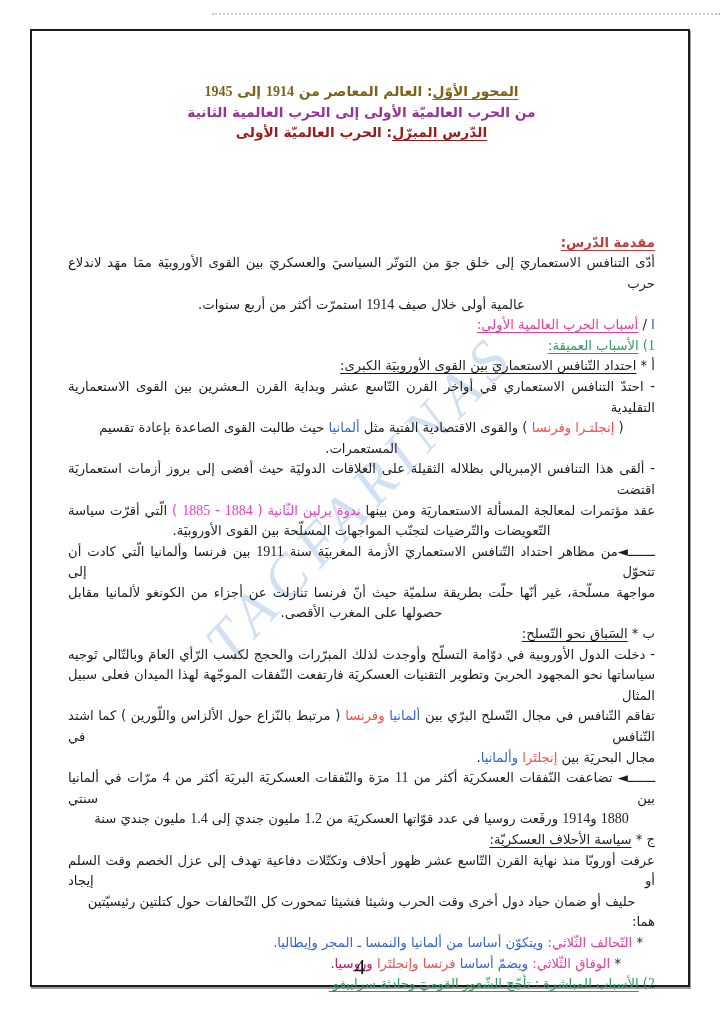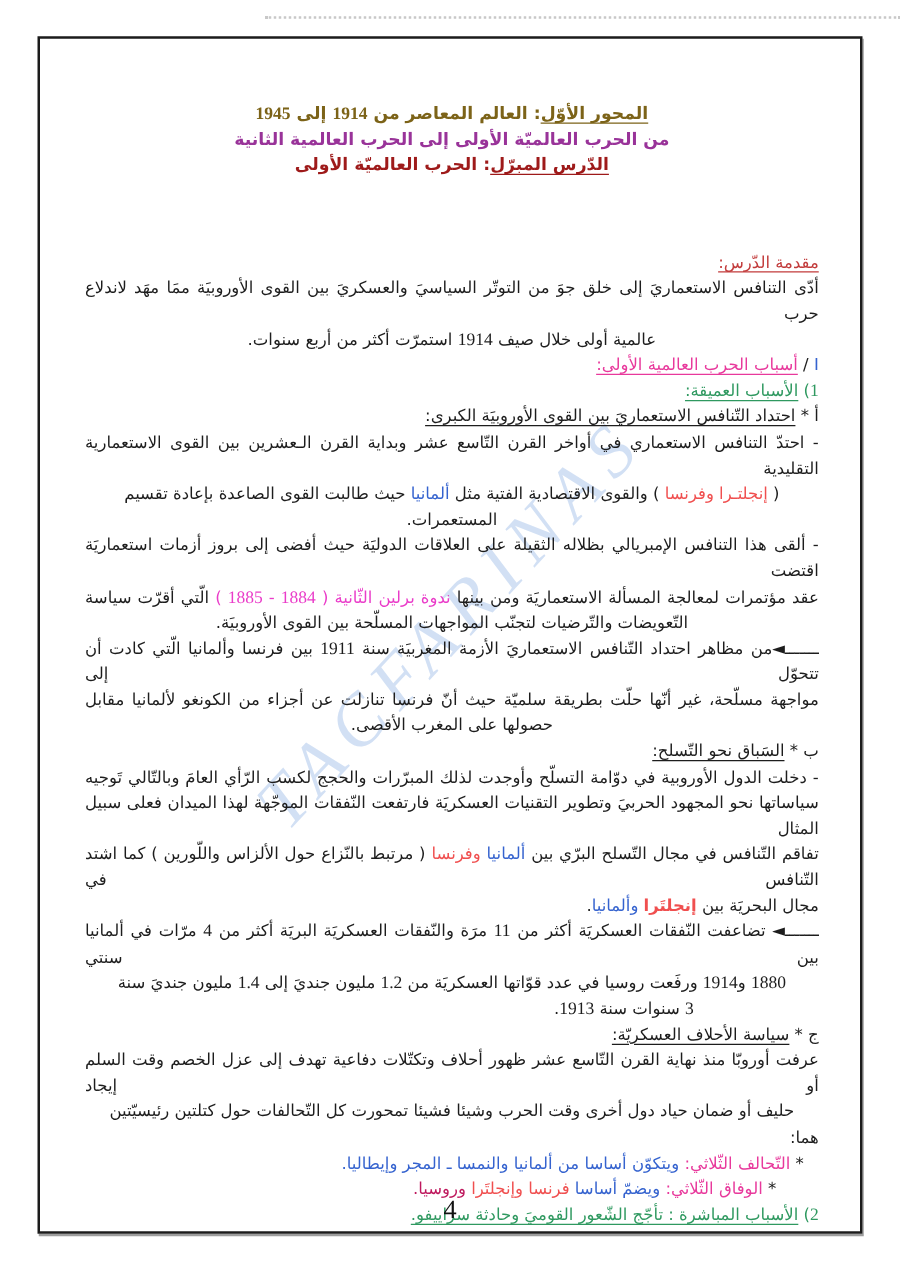--- a/index.html
+++ b/index.html
@@ -18,21 +18,21 @@
     font-family:"Liberation Serif",serif;font-style:italic;
     font-size:58px;letter-spacing:10px;white-space:nowrap;
     color:rgba(124,164,224,0.34);pointer-events:none;user-select:none;
   }
   .content{position:absolute;top:50px;right:33px;left:36px;direction:rtl;}
   .line{font-size:13.2px;line-height:20.6px;color:#1d1d1d;}
   .line.center{text-align:center;}
   .line.right{text-align:right;}
   .line.justify{text-align:justify;text-align-last:justify;}
   .hdr{font-weight:bold;font-size:13.8px;}
-  .gap{margin-top:58px;}
+  .gap{margin-top:90px;font-weight:bold;}
   .ind12{padding-right:12px;}
   .ind34{padding-right:34px;}
   .ind100{padding-right:100px;}
   .u{text-decoration:underline;text-underline-offset:3px;}
   .num{font-family:"Liberation Serif",serif;font-size:14px;line-height:1;}
   .pagenum{
     position:absolute;bottom:5px;left:0;right:0;text-align:center;
     font-family:"Liberation Serif",serif;font-size:21px;color:#111;
   }
 </style>
@@ -58,24 +58,23 @@
       <div class="line justify"><span>- ألقى هذا التنافس الإمبريالي بظلاله الثقيلة على العلاقات الدوليَة حيث أفضى إلى بروز أزمات استعماريَة اقتضت</span></div>
       <div class="line justify"><span>عقد مؤتمرات لمعالجة المسألة الاستعماريَة ومن بينها </span><span style="color: rgb(234, 60, 201);">ندوة برلين الثّانية ( <span class="num">1884</span> - <span class="num">1885</span> )</span><span> الّتي أقرّت سياسة</span></div>
       <div class="line center"><span>التّعويضات والتّرضيات لتجنّب المواجهات المسلّحة بين القوى الأوروبيَة.</span></div>
       <div class="line justify"><span>ـــــــ◄من مظاهر احتداد التّنافس الاستعماريَ الأزمة المغربيَة سنة <span class="num">1911</span> بين فرنسا وألمانيا الّتي كادت أن تتحوّل إلى</span></div>
       <div class="line justify"><span>مواجهة مسلّحة، غير أنّها حلّت بطريقة سلميّة حيث أنّ فرنسا تنازلت عن أجزاء من الكونغو لألمانيا مقابل</span></div>
       <div class="line center"><span>حصولها على المغرب الأقصى.</span></div>
       <div class="line right"><span>ب * </span><span class="u">السَباق نحو التّسلح:</span></div>
       <div class="line justify"><span>- دخلت الدول الأوروبية في دوّامة التسلّح وأوجدت لذلك المبرّرات والحجج لكسب الرّأي العامَ وبالتّالي تَوجيه</span></div>
       <div class="line justify"><span>سياساتها نحو المجهود الحربيَ وتطوير التقنيات العسكريَة فارتفعت النّفقات الموجّهة لهذا الميدان فعلى سبيل المثال</span></div>
       <div class="line justify"><span>تفاقم التّنافس في مجال التّسلح البرّي بين </span><span style="color: rgb(53, 99, 207);">ألمانيا</span><span> </span><span style="color: rgb(240, 79, 79);">وفرنسا</span><span> ( مرتبط بالنّزاع حول الألزاس واللّورين ) كما اشتد التّنافس في</span></div>
-      <div class="line right"><span>مجال البحريَة بين </span><span style="color: rgb(240, 79, 79); font-weight: bold;">إنجلتَرا</span><span> </span><span style="color: rgb(53, 99, 207);">وألمانيا</span><span>.</span></div>
+      <div class="line right"><span>مجال البحريَة بين </span><span style="color: rgb(240, 79, 79);">إنجلتَرا</span><span> </span><span style="color: rgb(53, 99, 207);">وألمانيا</span><span>.</span></div>
       <div class="line justify"><span>ـــــــ◄ تضاعفت النّفقات العسكريَة أكثر من <span class="num">11</span> مرَة والنّفقات العسكريَة البريَة أكثر من <span class="num">4</span> مرّات في ألمانيا بين سنتي</span></div>
       <div class="line center"><span><span class="num">1880</span> و<span class="num">1914</span> ورفَعت روسيا في عدد قوّاتها العسكريَة من <span class="num">1.2</span> مليون جنديَ إلى <span class="num">1.4</span> مليون جنديَ سنة</span></div>
-      <div class="line right ind100"><span><span class="num">3</span> سنوات سنة <span class="num">1913</span>.</span></div>
       <div class="line right"><span>ج * </span><span class="u">سياسة الأحلاف العسكريّة:</span></div>
       <div class="line justify"><span>عرفت أوروبّا منذ نهاية القرن التّاسع عشر ظهور أحلاف وتكتّلات دفاعية تهدف إلى عزل الخصم وقت السلم أو إيجاد</span></div>
       <div class="line center"><span>حليف أو ضمان حياد دول أخرى وقت الحرب وشيئا فشيئا تمحورت كل التّحالفات حول كتلتين رئيسيّتين</span></div>
       <div class="line right"><span>هما:</span></div>
       <div class="line right ind12"><span>* </span><span style="color: rgb(232, 57, 156);">التّحالف الثّلاثي:</span><span style="color: rgb(53, 99, 207);"> ويتكوّن أساسا من ألمانيا والنمسا ـ المجر وإيطاليا.</span></div>
       <div class="line right ind34"><span>* </span><span style="color: rgb(232, 57, 156);">الوفاق الثّلاثي:</span><span style="color: rgb(53, 99, 207);"> ويضمّ أساسا </span><span style="color: rgb(240, 79, 79);">فرنسا وإنجلتَرا</span><span style="color: #be185d;"> وروسيا.</span></div>
       <div class="line right"><span style="color: rgb(47, 153, 96);"><span class="num">2</span>) </span><span class="u" style="color: rgb(47, 153, 96);">الأسباب المباشرة : تأجّج الشّعور القوميَ وحادثة سراييفو.</span></div>
     </div>
   <div class="pagenum">4</div>
 </div>

